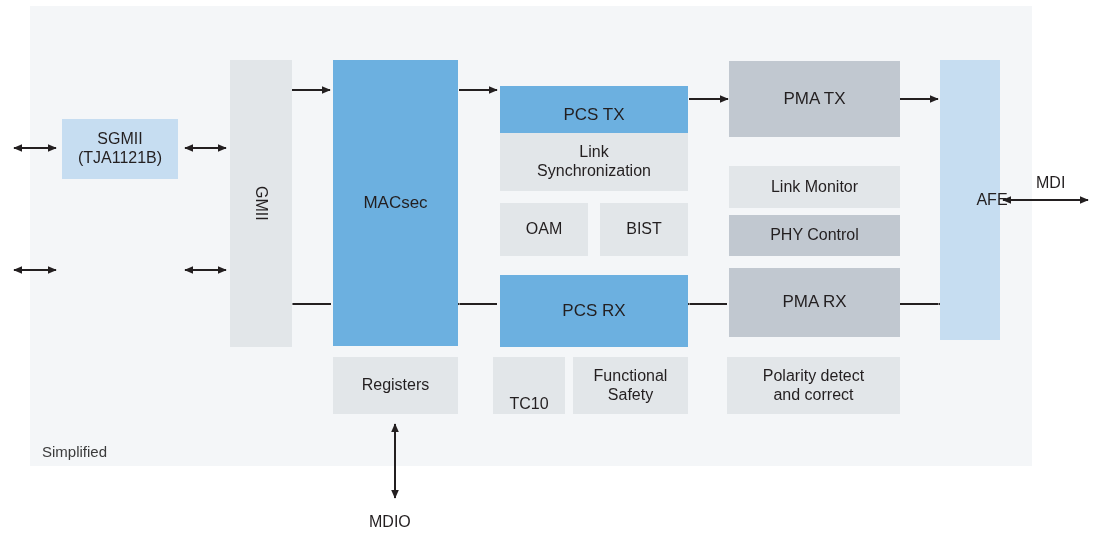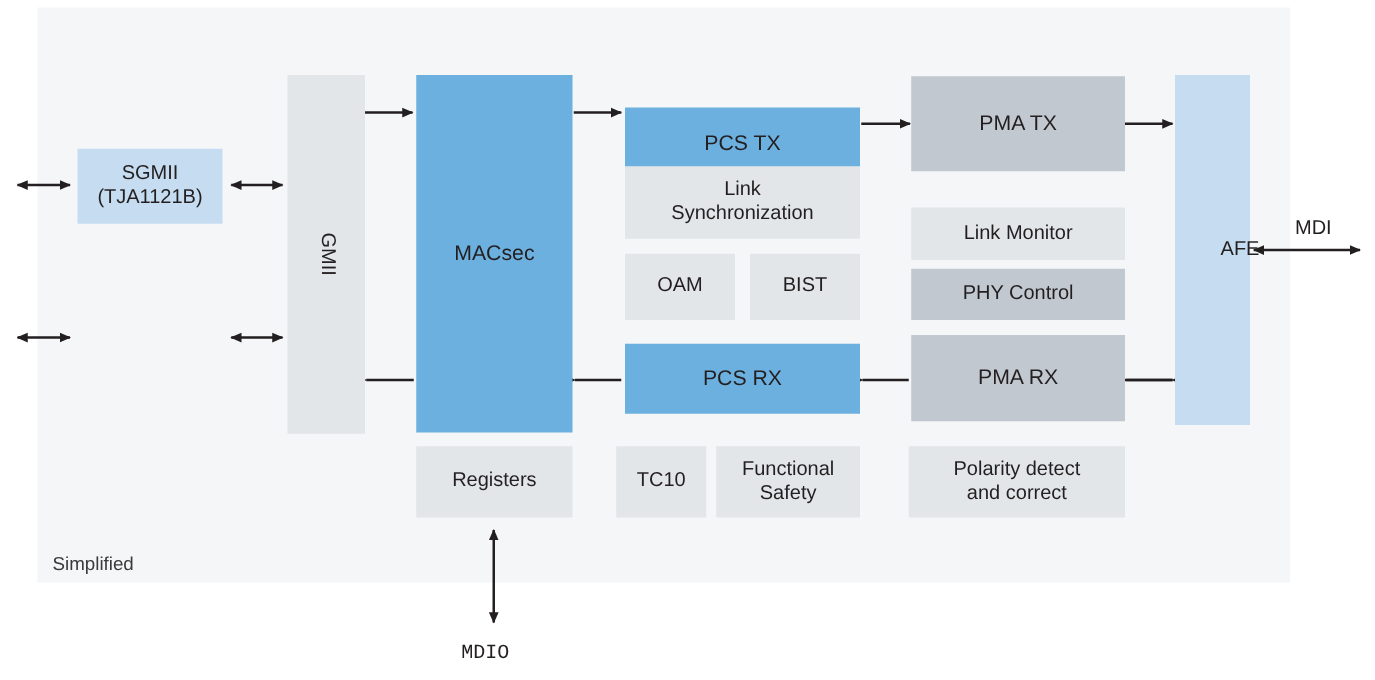--- a/index.html
+++ b/index.html
@@ -103,25 +103,25 @@
 
   <div class="blk lgray f16" style="left:500px;top:133px;width:188px;height:58px;flex-direction:column;">
     <span>Link</span>
     <span>Synchronization</span>
   </div>
 
   <div class="blk lgray f16" style="left:600px;top:203px;width:88px;height:53px;">
     <span>BIST</span>
   </div>
 
-  <div class="blk blue f17" style="left:500px;top:275px;width:188px;height:56px;">
+  <div class="blk blue f17" style="left:500px;top:275px;width:188px;height:72px;">
     <span>PCS RX</span>
   </div>
 
-  <div class="blk lgray f16" style="left:493px;top:357px;width:72px;height:57px;">
+  <div class="blk lgray f16" style="left:493px;top:357px;width:72px;height:57px;align-items:flex-end;">
     <span>TC10</span>
   </div>
 
   <div class="blk lgray f16" style="left:573px;top:357px;width:115px;height:57px;flex-direction:column;">
     <span>Functional</span>
     <span>Safety</span>
   </div>
 
   <div class="blk gray f17" style="left:729px;top:61px;width:171px;height:76px;">
     <span>PMA TX</span>
@@ -143,17 +143,17 @@
     <span>Polarity detect</span>
     <span>and correct</span>
   </div>
 
   <div class="blk lblue f16" style="left:940px;top:60px;width:60px;height:280px;padding-left:44px;">
     <span>AFE</span>
   </div>
 
   <div class="lbl f16" style="left:1036px;top:174px;">MDI</div>
 
-  <div class="lbl f16" style="left:369px;top:513px;font-family:Liberation Mono, monospace;">MDIO</div>
+  <div class="lbl f16" style="left:369px;top:513px;">MDIO</div>
 
   <div class="note" style="left:42px;top:443px;">Simplified</div>
 
 </div>
 
 </body></html>

